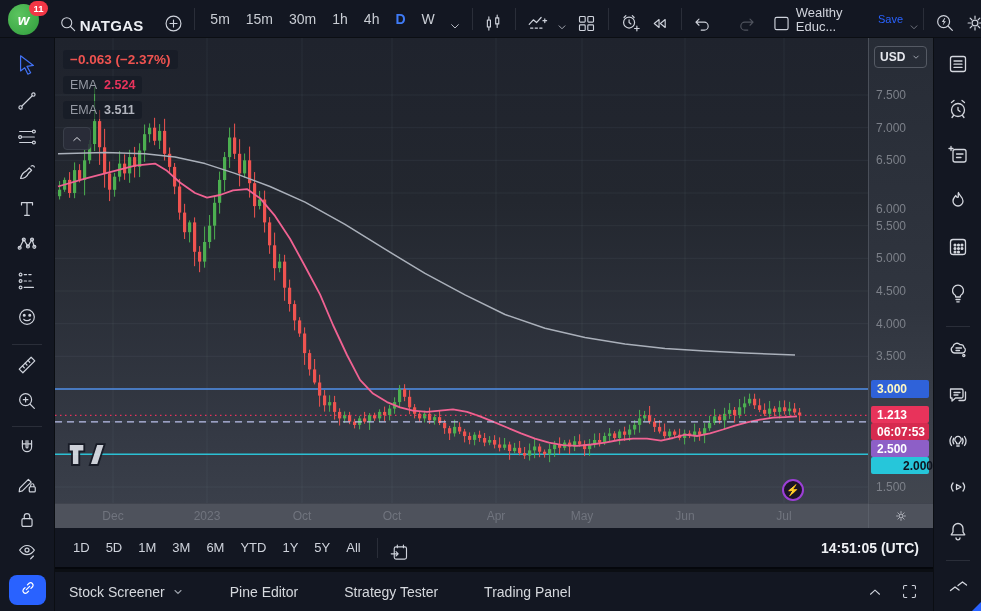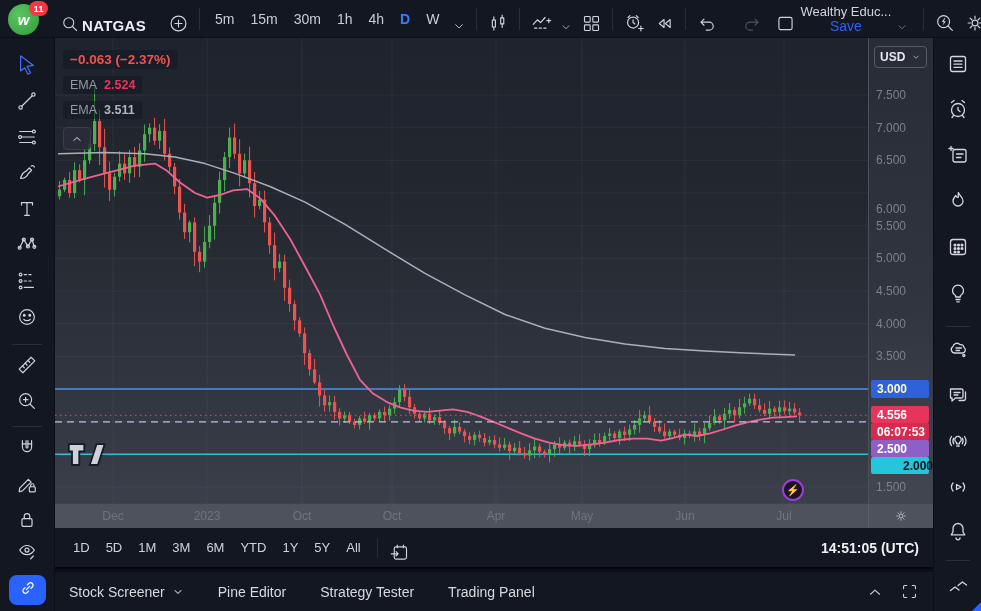--- a/index.html
+++ b/index.html
@@ -18,23 +18,23 @@
                font-style:italic;font-size:15px;}
   .logo-badge{position:absolute;right:-2px;top:-1px;min-width:15px;height:15px;border-radius:8px;
               background:#f23645;color:#fff;font-size:9.5px;font-weight:bold;display:flex;
               align-items:center;justify-content:center;padding:0 2px;}
   .tb-item{display:flex;align-items:flex-end;justify-content:center;height:30px;min-width:28px;
            border-radius:4px;cursor:pointer;color:#d1d4dc;}
   .tb-sep{width:1px;height:22px;background:#2a2e39;margin:0 5px;flex:0 0 auto;}
   .symbol{font-weight:bold;font-size:15px;color:#eceff4;letter-spacing:.3px;margin-left:2px;}
   .tf{font-size:14px;color:#c9cdd4;padding:0 8px;height:30px;display:flex;align-items:center;border-radius:4px;}
   .tf.active{color:#3f7bf7;font-weight:bold;}
-  .layout-name{display:flex;flex-direction:column;align-items:center;line-height:1.05;padding:0 4px;}
+  .layout-name{display:flex;flex-direction:row;align-items:center;line-height:1.05;padding:0 4px;}
   .layout-name .nm{font-size:13px;color:#d1d4dc;}
-  .layout-name .sv{font-size:14px;color:#2962ff;}
+  .layout-name .sv{font-size:11px;color:#2962ff;}
   .ic{display:flex;align-items:center;justify-content:center;color:#cfd3dc;}
   .ic svg{fill:none;stroke:currentColor;stroke-width:1.3;stroke-linecap:round;stroke-linejoin:round;}
   .dim{color:#50545e;}
 
   
   .leftbar{position:absolute;left:0;top:38px;width:55px;height:573px;background:#131722;
            border-right:1px solid #0b0e13;box-sizing:border-box;z-index:4;}
   .lb-item{position:absolute;left:11px;width:32px;height:30px;display:flex;align-items:center;
            justify-content:center;color:#cfd3dc;cursor:pointer;border-radius:4px;}
   .lb-item svg{fill:none;stroke:currentColor;stroke-width:1.3;stroke-linecap:round;stroke-linejoin:round;}
@@ -824,21 +824,21 @@
           <div class="tick" style="top: 164px;">6.000</div>
           <div class="tick" style="top: 180.666px;">5.500</div>
           <div class="tick" style="top: 213.332px;">5.000</div>
           <div class="tick" style="top: 245.999px;">4.500</div>
           <div class="tick" style="top: 278.666px;">4.000</div>
           <div class="tick" style="top: 311.332px;">3.500</div>
           <div class="tick" style="top: 441.998px;">1.500</div>
         </div>
       <div id="axis-badges">
           <div class="badge" style="top: 341.998px; height: 18px; background: rgb(47, 98, 217); color: #fef9c3;">3.000</div>
-          <div class="badge" style="top: 368.262px; height: 17px; background: rgb(232, 51, 91); color: rgb(255, 255, 255);">4.556</div>
+          <div class="badge" style="top: 368.262px; height: 17px; background: rgb(232, 51, 91); color: rgb(255, 255, 255);">1.213</div>
           <div class="badge" style="top: 385.262px; height: 17px; background: rgb(214, 42, 79); color: rgb(255, 255, 255);">06:07:53</div>
           <div class="badge" style="top: 402.262px; height: 17px; background: rgb(141, 95, 199); color: rgb(255, 255, 255); text-align: right;">2.500</div>
           <div class="badge" style="top: 419.262px; height: 17px; background: rgb(38, 198, 218); color: rgb(15, 20, 31); padding-left: 32px;">2.000</div>
         </div>
     </div>
 
     <div class="tstrip">
       <div id="months">
           <div class="month" style="left: 58px;">Dec</div>
           <div class="month" style="left: 152px;">2023</div>
@@ -875,21 +875,21 @@
           <svg width="21" height="21" viewBox="0 0 24 24">
               <rect x="6" y="5.5" width="14" height="14" rx="2"></rect>
               <path d="M9.5 3.5 v3 M16.5 3.5 v3 M2.5 13.5 h8 M8 11 l2.5 2.5 L8 16"></path>
             </svg>
         </span>
       </div>
       <div class="clock">14:51:05 (UTC)</div>
     </div>
 
     <div class="statusbar">
-      <div id="status-items" style="display:flex;gap:34px">
+      <div id="status-items" style="display:flex;gap:46px">
           <span class="st-item">Stock Screener<svg width="12" height="12" viewBox="0 0 24 24" style="fill:none;stroke:#9ba0aa;stroke-width:2.2;stroke-linecap:round">
               <path d="M6 9 l6 6 6-6"></path>
             </svg></span>
           <span class="st-item">Pine Editor</span>
           <span class="st-item">Strategy Tester</span>
           <span class="st-item">Trading Panel</span>
         </div>
       <div class="st-right">
         <span class="ic">
           <svg width="18" height="18" viewBox="0 0 24 24">

